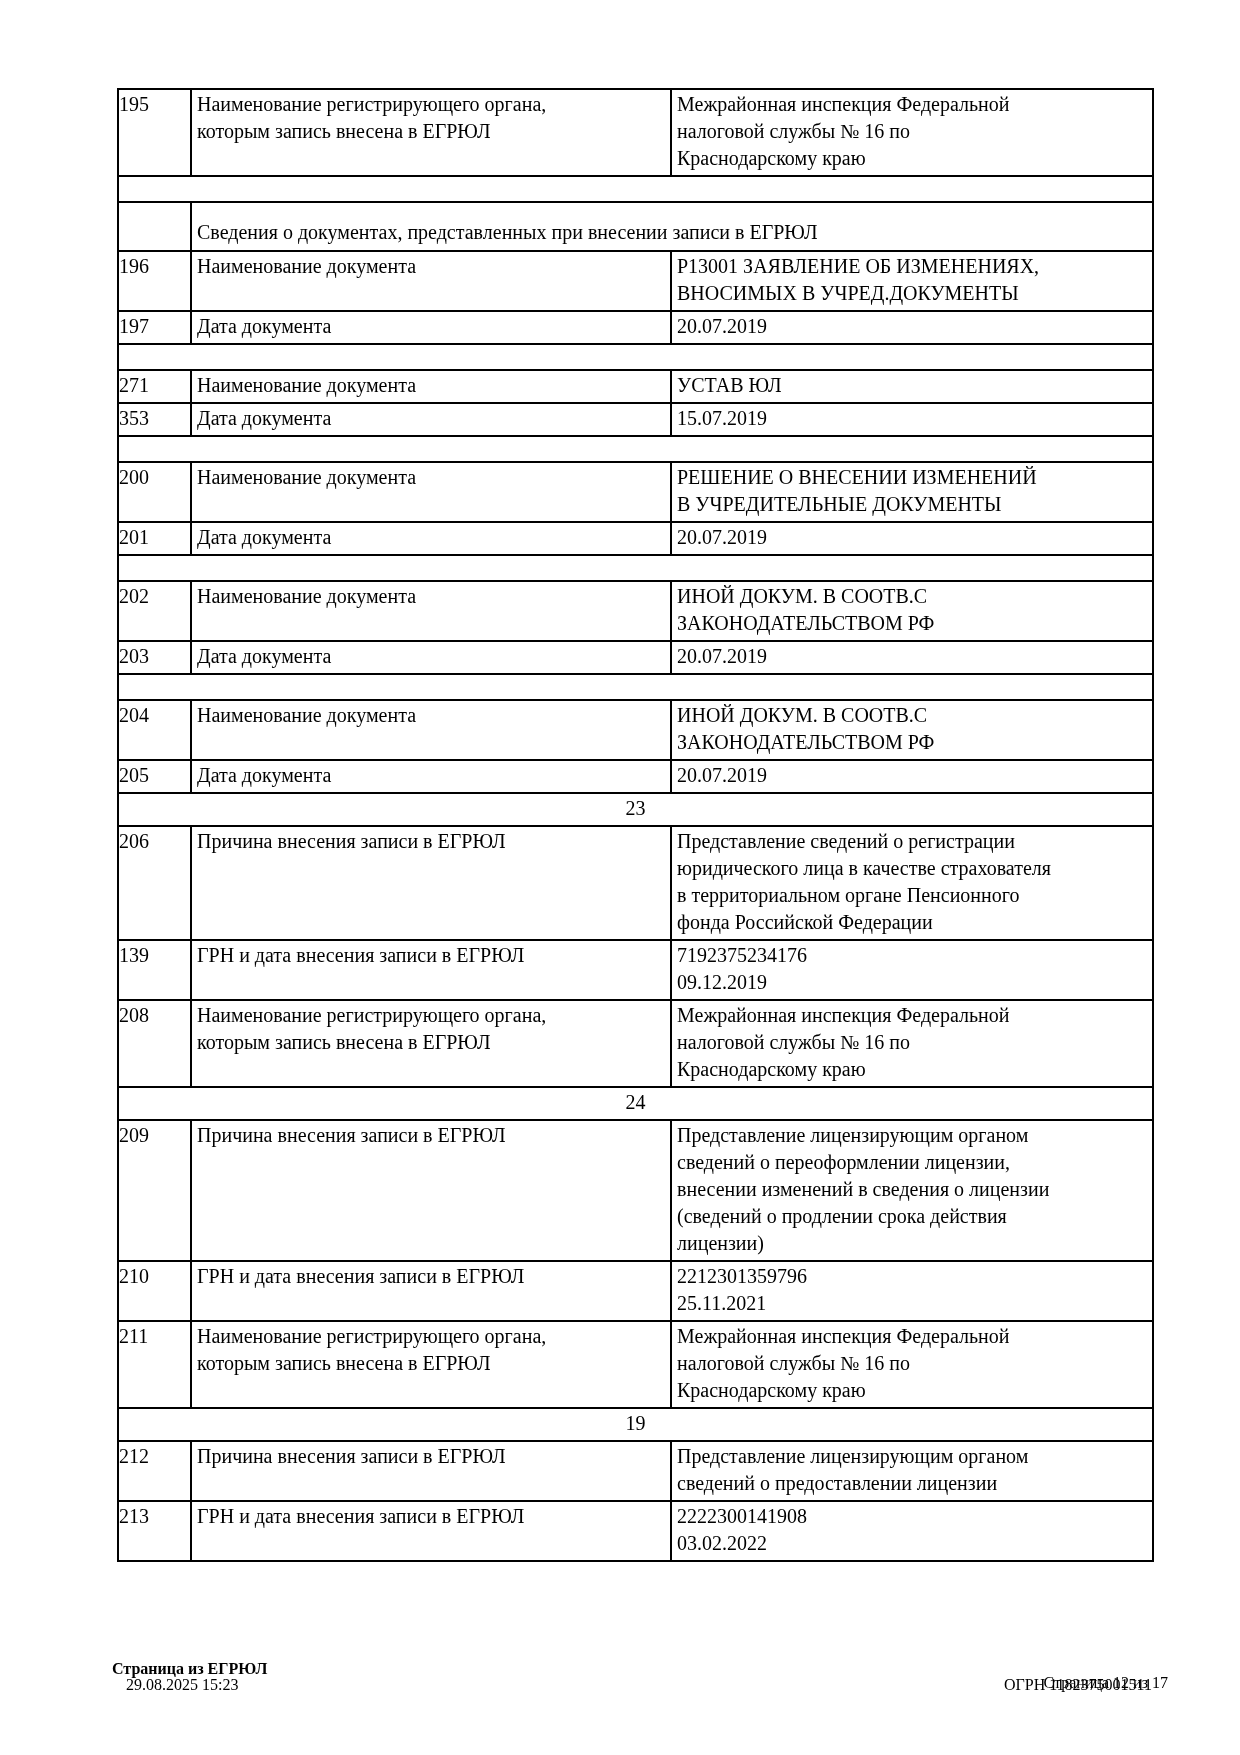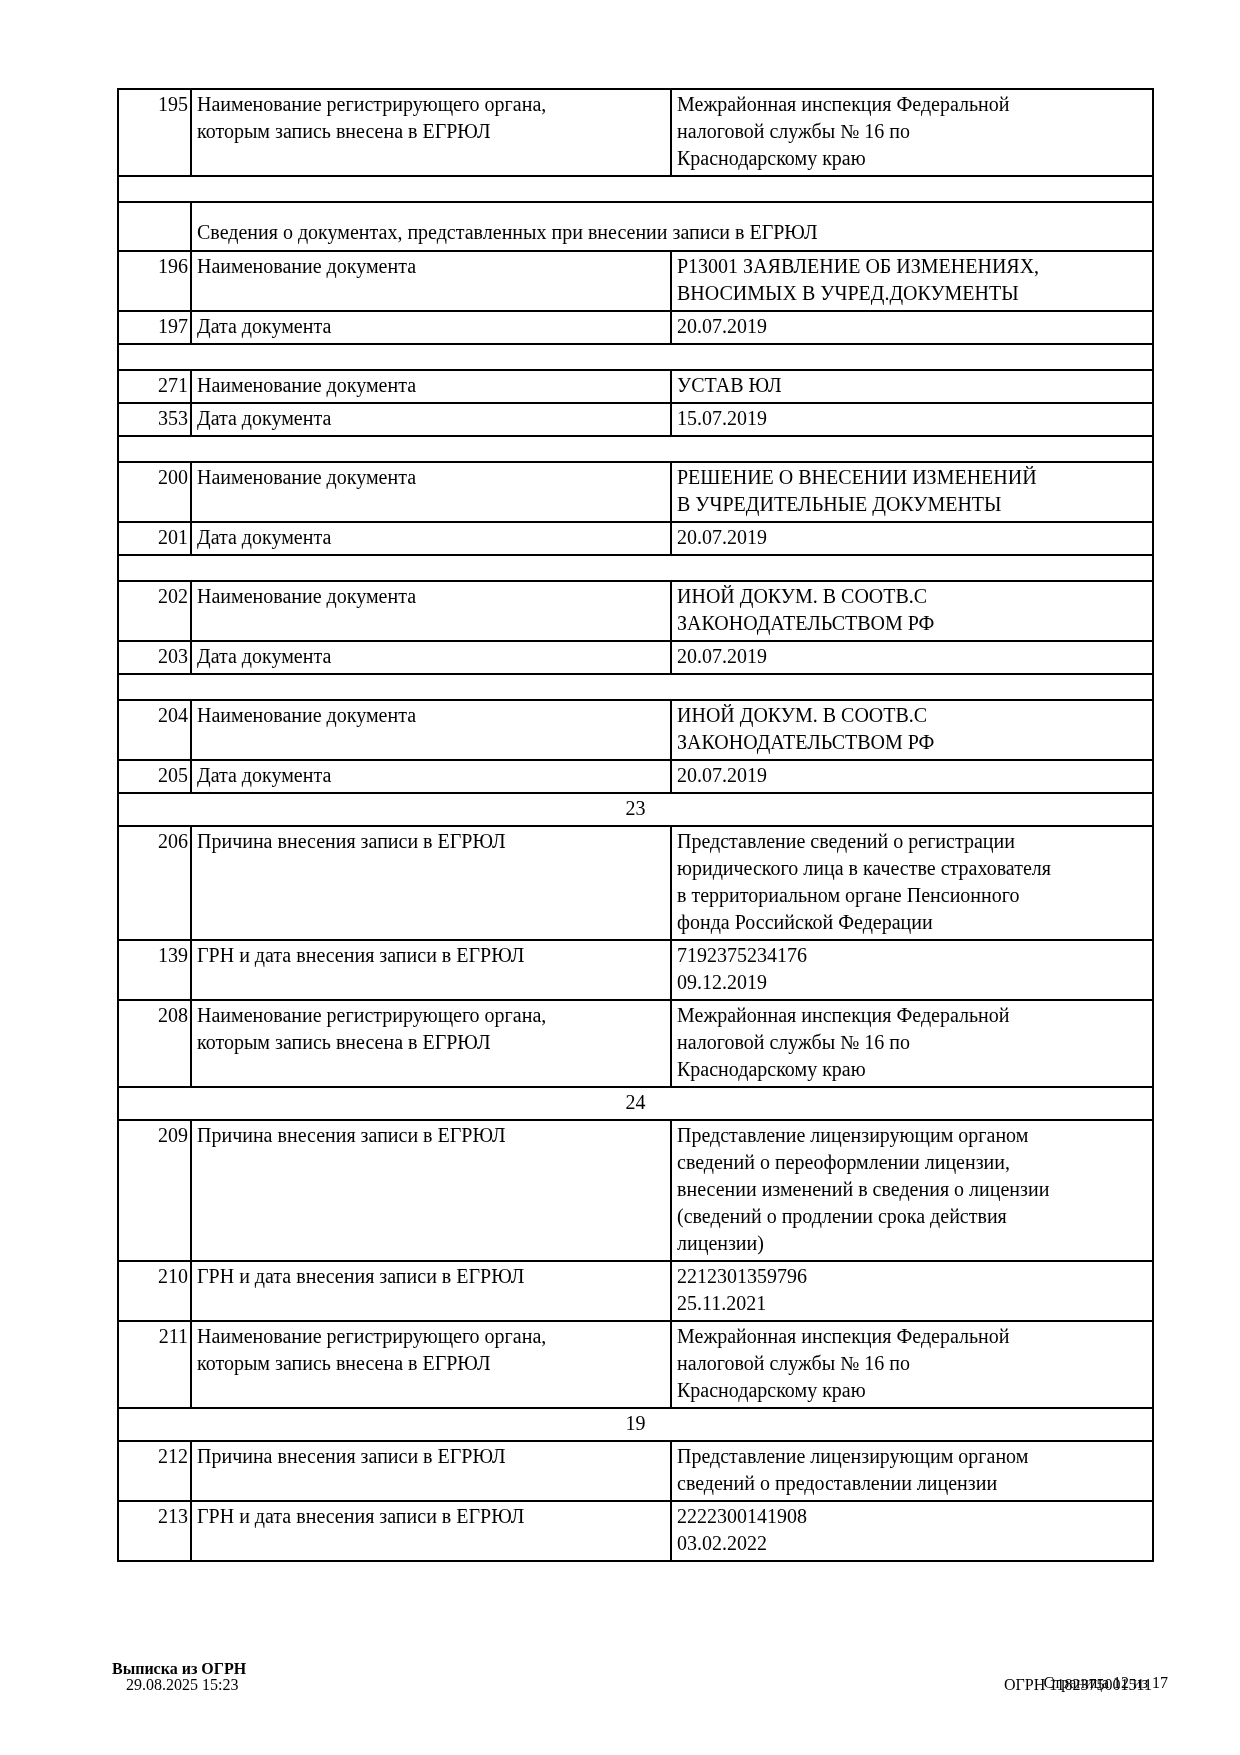--- a/index.html
+++ b/index.html
@@ -23,22 +23,22 @@
   table.egrul td {
     border: 2px solid #000000;
     vertical-align: top;
     font-size: 20px;
     line-height: 27px;
     padding: 1px 5px 3px 5px;
     white-space: pre-line;
     overflow: hidden;
   }
   table.egrul td.num {
-    text-align: right;
-    padding-left: 12px;
+    text-align: left;
+    padding-left: 0;
     padding-right: 2px;
   }
   table.egrul tr.spacer td { height: 26px; padding: 0; }
   table.egrul tr.group td {
     text-align: center;
     font-weight: normal;
   }
   table.egrul td.note { padding-top: 16px; padding-bottom: 4px; border-radius: 10px; }
 
   .footer {
@@ -209,19 +209,19 @@
       <tr>
         <td class="num">213</td>
         <td>ГРН и дата внесения записи в ЕГРЮЛ</td>
         <td>2222300141908
 03.02.2022</td>
       </tr>
     </tbody>
   </table>
 
   <div class="footer">
-    <div class="f-doc">Выписка из ОГРН</div>
+    <div class="f-doc">Страница из ЕГРЮЛ</div>
     <div class="f-dt">29.08.2025 15:23</div>
     <div class="f-ogrn">ОГРН 1182375001511</div>
     <div class="f-page">Страница 12 из 17</div>
   </div>
 
 </div>
 
 </body></html>

